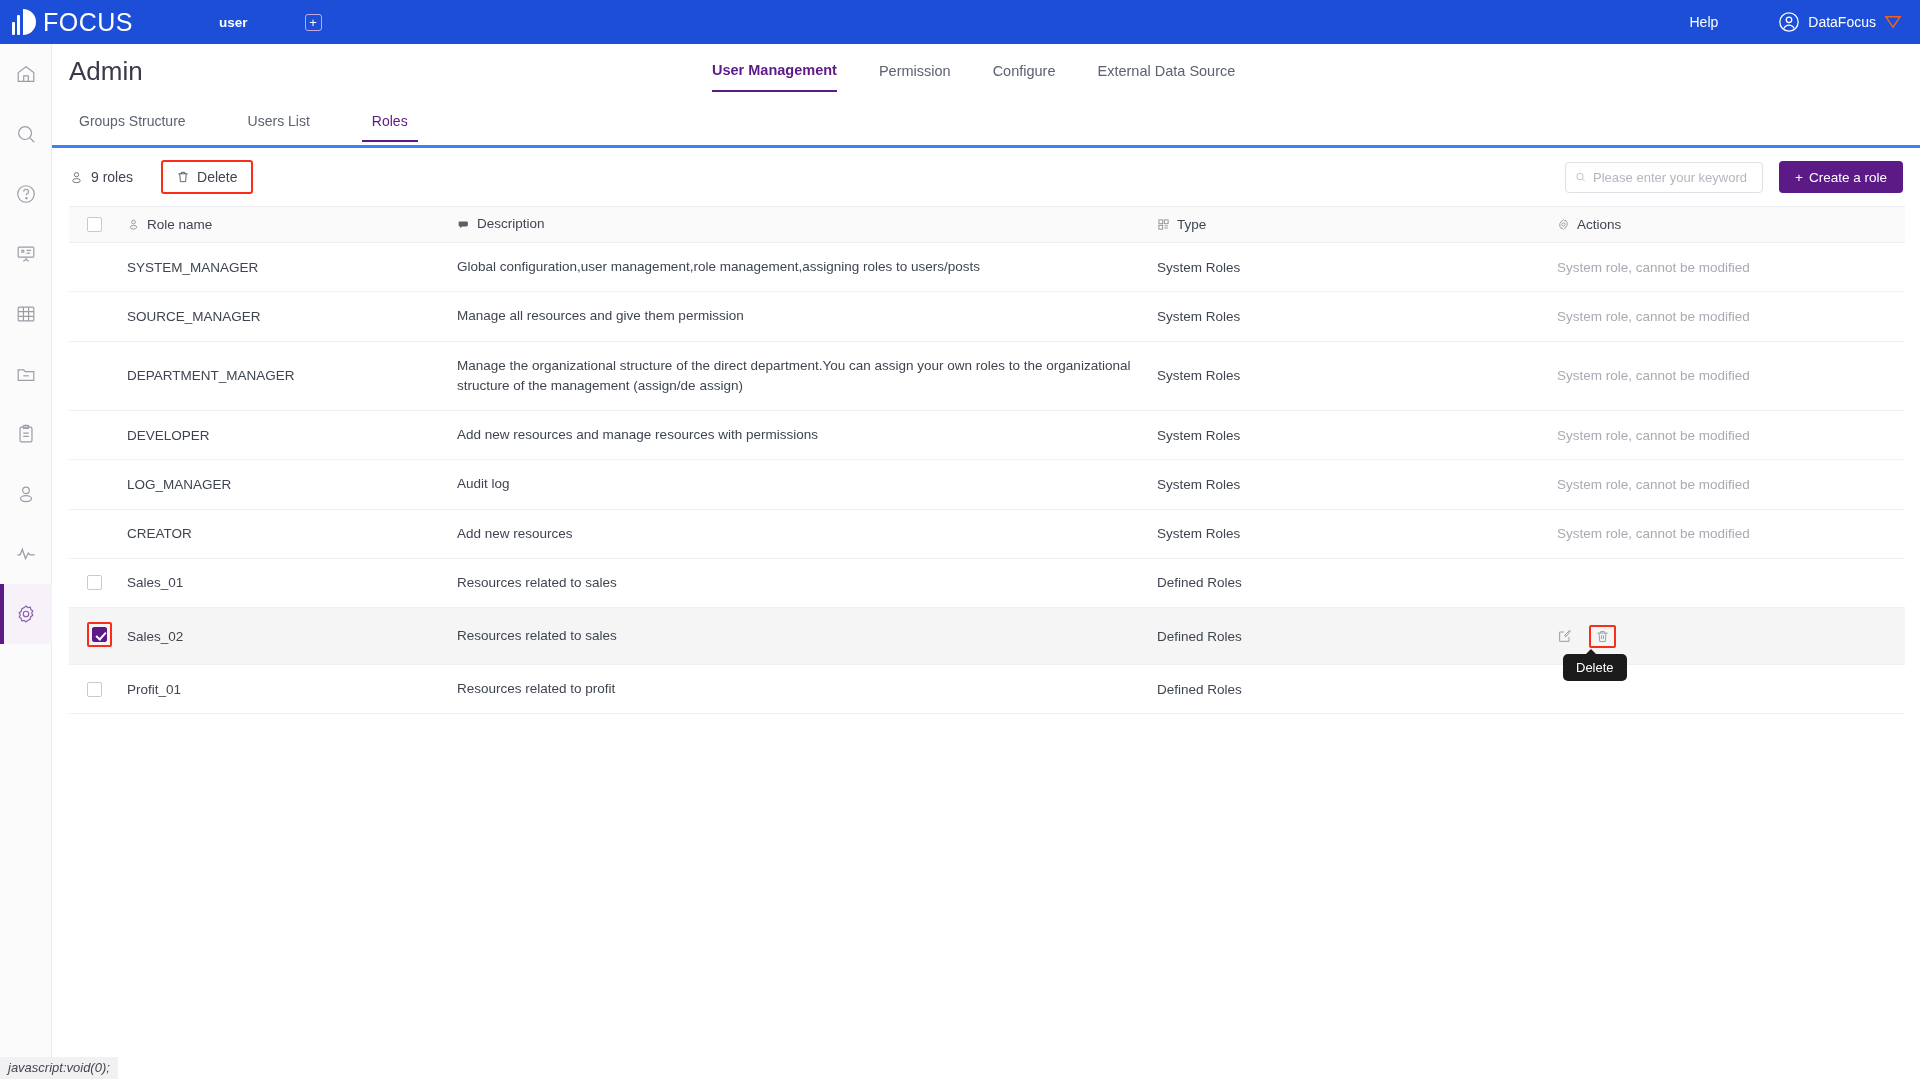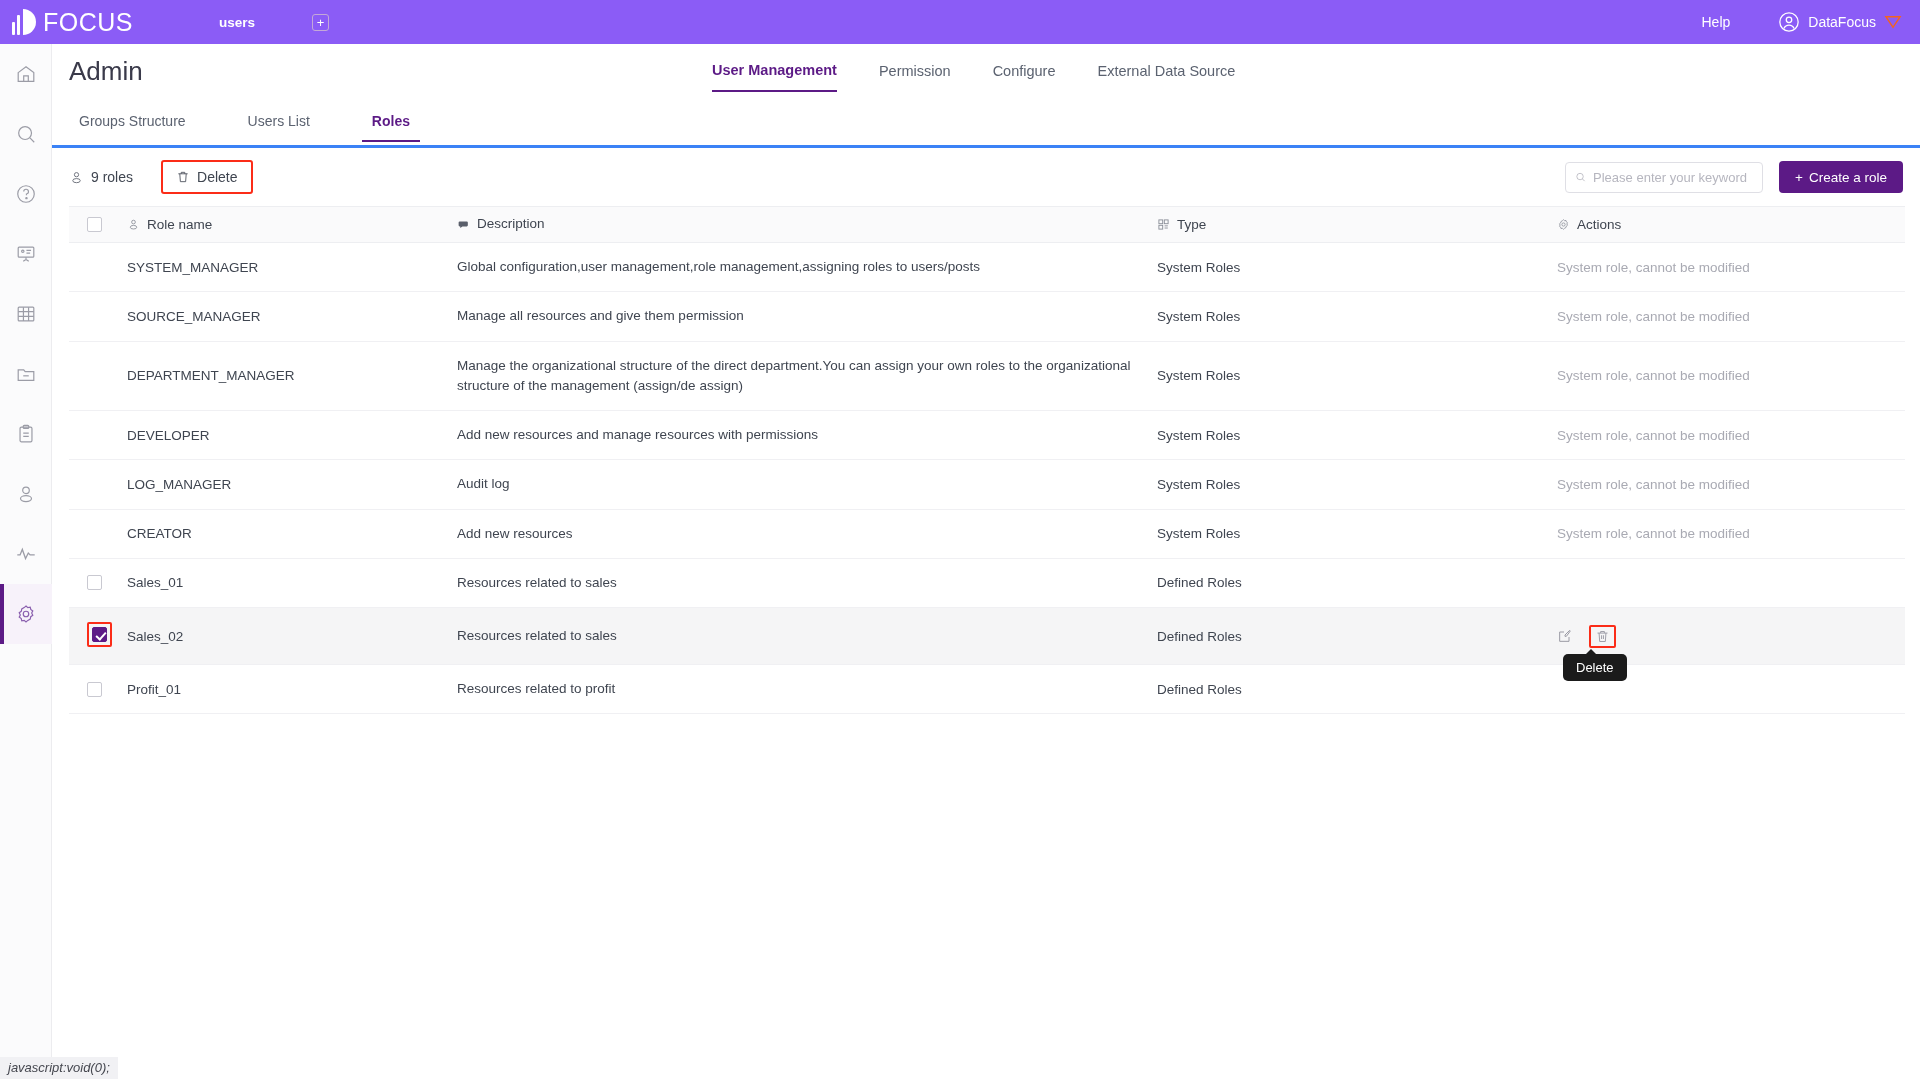--- a/index.html
+++ b/index.html
@@ -8,21 +8,21 @@
     font-family: "Liberation Sans", sans-serif;
     background: #ffffff;
     overflow: hidden;
   }
   body { position: relative; }
 
   
   .topbar {
     position: absolute; top: 0; left: 0;
     width: 1920px; height: 44px;
-    background: #8b5cf6;
+    background: #1d4ed8;
     display: flex; align-items: center;
     color: #ffffff;
   }
   .brand { display: flex; align-items: center; margin-left: 12px; }
   .brand-mark { display: flex; align-items: flex-end; height: 26px; gap: 2px; margin-right: 7px; }
   .bm-bar { width: 3px; background: #ffffff; border-radius: 1px; }
   .bm-b1 { height: 13px; }
   .bm-b2 { height: 20px; }
   .bm-half {
     width: 13px; height: 26px; background: #ffffff;
@@ -33,21 +33,21 @@
   .tab-name {
     margin-left: 86px; font-size: 13.5px; font-weight: bold; color: #ffffff;
   }
   .add-tab {
     margin-left: 57px; width: 17px; height: 17px;
     border: 1px solid #c4a8d8; border-radius: 3px;
     display: flex; align-items: center; justify-content: center;
     font-size: 13px; line-height: 1; color: #ffffff;
   }
   .top-right { margin-left: auto; display: flex; align-items: center; margin-right: 18px; }
-  .help-link { font-size: 14px; color: #ffffff; margin-right: 48px; }
+  .help-link { font-size: 14px; color: #ffffff; margin-right: 60px; }
   .user-block { display: flex; align-items: center; gap: 8px; font-size: 14px; }
   .avatar-ic { width: 22px; height: 22px; }
   .badge-ic { width: 18px; height: 16px; }
 
   
   .rail {
     position: absolute; top: 44px; left: 0;
     width: 52px; height: 1035px;
     background: #fbfbfc; border-right: 1px solid #ececef;
   }
@@ -87,21 +87,21 @@
 
   .sub-tabs {
     position: relative; height: 44px;
     border-bottom: 3px solid #3b82f6;
     display: flex; align-items: flex-start; padding-left: 17px; gap: 42px;
   }
   .sub-tab {
     font-size: 14px; color: #5b6270; padding: 9px 10px 11px 10px;
   }
   .sub-tab.active {
-    color: #5c1a86; font-weight: bold;
+    color: #5c1a86; font-weight: normal;
     border-bottom: 2.5px solid #5c1a86;
   }
 
   
   .toolbar {
     position: relative; height: 58px;
     display: flex; align-items: center; padding: 0 17px; justify-content: space-between;
   }
   .roles-count {
     display: flex; align-items: center; gap: 7px;
@@ -202,21 +202,21 @@
 
 <div class="topbar">
   <div class="brand">
     <span class="brand-mark">
       <span class="bm-bar bm-b1"></span>
       <span class="bm-bar bm-b2"></span>
       <span class="bm-half"></span>
     </span>
     <span class="brand-text">FOCUS</span>
   </div>
-  <div class="tab-name">users</div>
+  <div class="tab-name">user</div>
   <div class="add-tab">+</div>
   <div class="top-right">
     <span class="help-link">Help</span>
     <span class="user-block">
       <svg class="avatar-ic" viewBox="0 0 24 24" fill="none" stroke="#ffffff" stroke-width="1.4">
         <circle cx="12" cy="12" r="10"></circle>
           <circle cx="12" cy="9.6" r="3"></circle>
         <path d="M6.4 19c1.2-2.5 3.2-3.6 5.6-3.6S16.4 16.5 17.6 19"></path>
       </svg>
       <span>DataFocus</span>

